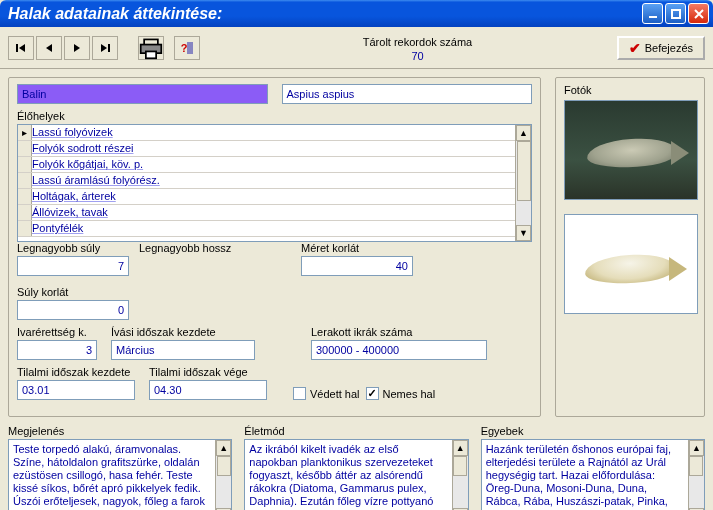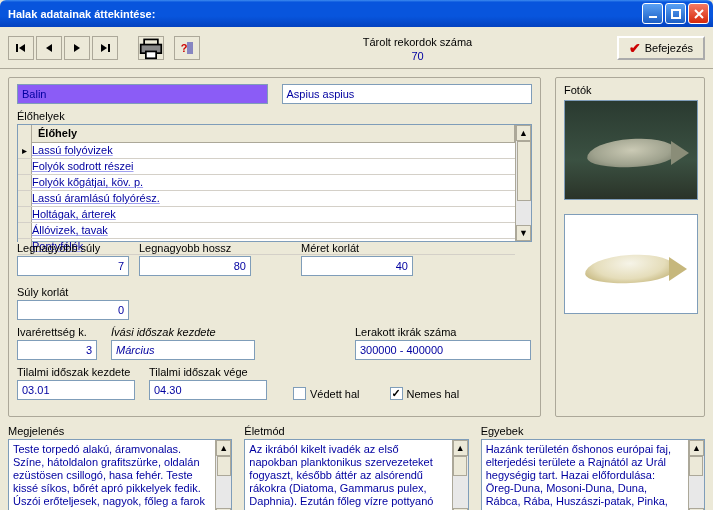--- a/index.html
+++ b/index.html
@@ -1,19 +1,19 @@
 <!DOCTYPE html>
 <html><head>
 <meta charset="utf-8">
 <style>
 * { box-sizing: border-box; margin: 0; padding: 0; font-family: "Tahoma", "MS Sans Serif", sans-serif; font-size: 11px; }
 body { background: #ece9d8; width: 713px; height: 510px; overflow: hidden; }
 
 .titlebar { height: 27px; background: linear-gradient(to bottom, #3e8cf0 0%, #0855dd 8%, #0855dd 60%, #0342c0 100%); display: flex; align-items: center; padding: 0 4px; border-radius: 6px 6px 0 0; }
-.titlebar-text { color: #fff; font-weight: bold; font-size: 11px; flex: 1; padding-left: 4px; }
+.titlebar-text { color: #fff; font-weight: bold; font-size: 16px; flex: 1; padding-left: 4px; font-style: italic; }
 .winbtn { width: 21px; height: 21px; margin-left: 2px; border-radius: 3px; border: 1px solid #fff; display: flex; align-items: center; justify-content: center; color: #fff; font-weight: bold; font-size: 13px; }
 .winbtn.min, .winbtn.max { background: linear-gradient(to bottom, #5aa1f4, #1c5fc4); }
 .winbtn.close { background: linear-gradient(to bottom, #f47a63, #d6290c); }
 .winbtn svg { width: 12px; height: 12px; }
 
 .toolbar { height: 42px; background: #ece9d8; border-bottom: 1px solid #aca899; display: flex; align-items: center; padding: 4px 8px; }
 .navgroup { display: flex; gap: 0; margin-right: 18px; }
 .navbtn { width: 26px; height: 24px; background: #ece9d8; border: 1px solid #aca899; display: flex; align-items: center; justify-content: center; margin-right: 2px; }
 .navbtn svg { width: 12px; height: 12px; fill: #000; }
 .actiongroup { display: flex; gap: 10px; margin-right: 18px; }
@@ -45,21 +45,21 @@
 .vscroll { width: 16px; background: #e8e8e8; border-left: 1px solid #aca899; display:flex; flex-direction:column; }
 .vscroll .arr { height:16px; background:#ece9d8; border:1px solid #aca899; display:flex;align-items:center;justify-content:center;font-size:9px;}
 .vscroll .thumb { background:#ece9d8; border:1px solid #aca899; width:14px; margin:0 auto; }
 
 .measures { display: flex; gap: 10px; margin-top: 0; flex-wrap: wrap;}
 .mcol { width: 112px; }
 .right { text-align: right; justify-content: flex-end; }
 
 .row3 { display: flex; gap: 14px; margin-top: 6px; }
 .row4 { display: flex; gap: 14px; margin-top: 6px; align-items: flex-end;}
-.checkbox-row { display:flex; gap: 30px; margin-left:12px; }
+.checkbox-row { display:flex; gap: 6px; margin-left:12px; }
 .checkbox { width: 13px; height: 13px; border: 1px solid #7f9db9; background: #fff; display: inline-flex; align-items:center; justify-content:center; margin-right:4px; font-size:11px; line-height:11px;}
 .cb-checked::after { content:"✓"; color:#000; font-weight:bold; }
 
 .photo { width: 134px; height: 100px; background:#354; border:1px solid #7f9db9; margin: 4px auto 14px; position: relative; overflow:hidden;}
 .photo2 { background:#fff; }
 
 .bottom-row { clear: both; display:flex; gap: 12px; padding-top:8px; }
 .textcol { flex:1; }
 .textarea-wrap { display:flex; border:1px solid #7f9db9; background:#fff; height:86px; }
 .textarea { flex:1; padding:3px 4px; color:#0000a0; overflow:hidden; line-height:13px; }
@@ -152,24 +152,20 @@
       </div>
       <div class="col" style="flex:1.2">
         <div class="field">Aspius aspius</div>
       </div>
     </div>
 
     <div class="habitats">
       <span class="lbl">Élőhelyek</span>
       <div class="habitat-grid">
         <div class="habitat-list">
-          <div style="display:flex;">
-              <div class="row-marker" style="height:18px;"></div>
-              <div class="grid-header" style="flex:1;">Élőhely</div>
-            </div>
           <div class="grid-row">
               <div class="row-marker">▸</div>
               <div class="row-text">Lassú folyóvizek</div>
             </div>
           <div class="grid-row">
               <div class="row-marker"></div>
               <div class="row-text">Folyók sodrott részei</div>
             </div>
           <div class="grid-row">
               <div class="row-marker"></div>
@@ -201,44 +197,43 @@
       </div>
     </div>
 
     <div class="measures">
       <div class="mcol">
           <span class="lbl">Legnagyobb súly</span>
           <div class="field right">7</div>
         </div>
       <div class="mcol">
           <span class="lbl">Legnagyobb hossz</span>
-          <div class="field right">80</div>
         </div>
       <div style="width:30px;"></div>
       <div class="mcol">
           <span class="lbl">Méret korlát</span>
           <div class="field right">40</div>
         </div>
       <div class="mcol">
           <span class="lbl">Súly korlát</span>
           <div class="field right">0</div>
         </div>
     </div>
 
     <div class="row3">
       <div style="width:80px;">
           <span class="lbl">Ivarérettség k.</span>
           <div class="field right">3</div>
         </div>
-      <div style="width:144px;font-style:italic;">
+      <div style="width:144px;">
           <span class="lbl">Ívási időszak kezdete</span>
           <div class="field">Március</div>
         </div>
       <div style="width:28px;"></div>
-      <div style="width:176px;margin-left:44px;">
+      <div style="width:176px;">
           <span class="lbl">Lerakott ikrák száma</span>
           <div class="field">300000 - 400000</div>
         </div>
     </div>
 
     <div class="row4">
       <div style="width:118px;">
           <span class="lbl">Tilalmi időszak kezdete</span>
           <div class="field">03.01</div>
         </div>

